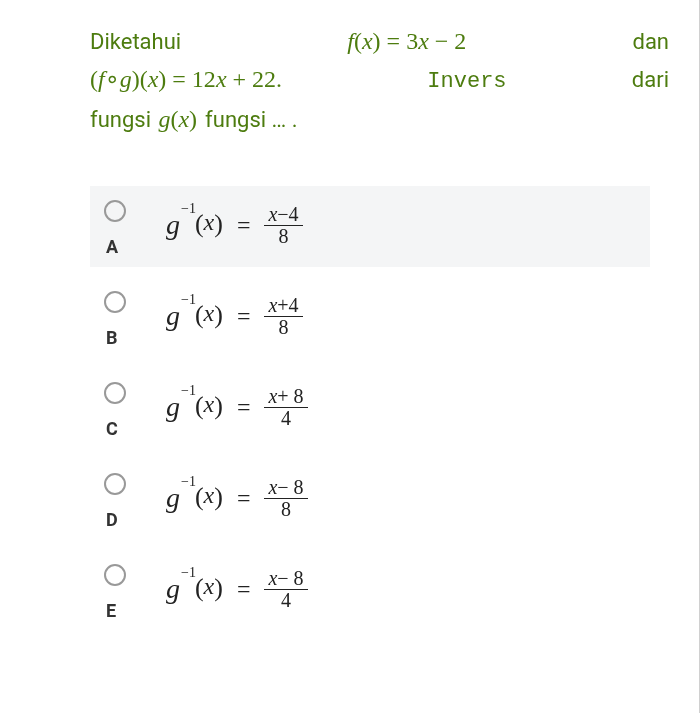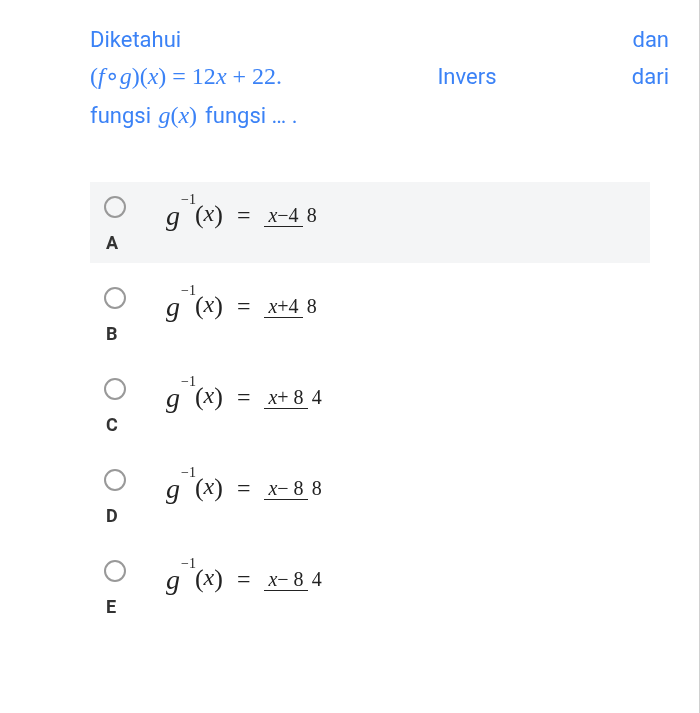--- a/index.html
+++ b/index.html
@@ -9,21 +9,21 @@
     height: 713px;
     background: #ffffff;
     font-family: -apple-system, BlinkMacSystemFont, "Segoe UI", Roboto, Arial, sans-serif;
     color: #333;
     border-right: 1px solid #d0d0d0;
     padding: 22px 30px 0 90px;
   }
   .question {
     font-size: 22px;
     line-height: 1.6;
-    color: #3b82f6;
+    color: #4d7c0f;
     margin-bottom: 48px;
   }
   .question .mi { font-family: 'Times New Roman', serif; font-style: italic; }
   .math-expr { font-family: 'Times New Roman', serif; font-size: 24px; white-space: nowrap; }
   .math-expr .mi { font-style: italic; }
   .options { }
   .option {
     display: flex;
     align-items: flex-start;
     padding: 14px 14px 10px 14px;
@@ -64,48 +64,51 @@
     gap: 6px;
   }
   .formula .lhs { display: inline-flex; align-items: flex-start; }
   .formula .g { font-style: italic; font-size: 28px; }
   .formula .sup { font-size: 14px; position: relative; top: -8px; left: 1px; }
   .formula .paren { font-size: 26px; }
   .formula .x { font-style: italic; }
   .formula .eq { margin: 0 8px; }
   .frac {
     display: inline-flex;
-    flex-direction: row;
+    flex-direction: column;
     align-items: center;
     vertical-align: middle;
     line-height: 1.05;
   }
   .frac .num, .frac .den {
     padding: 0 4px;
     font-size: 20px;
     white-space: nowrap;
   }
   .frac .num { border-bottom: 1.5px solid #222; }
   .frac .x { font-style: italic; }
   .q-line1 { display: flex; justify-content: space-between; align-items: baseline; }
   .q-line2 { display: flex; justify-content: space-between; align-items: baseline; gap: 24px; }
 </style>
 </head>
 <body>
 
 <div class="question">
   <div class="q-line1">
     <span>Diketahui</span>
+    <span class="math-expr">
+      <span class="mi">f</span>(<span class="mi">x</span>) = 3<span class="mi">x</span> − 2
+    </span>
     <span>dan</span>
   </div>
   <div class="q-line2">
     <span class="math-expr">
       (<span class="mi">f</span>∘<span class="mi">g</span>)(<span class="mi">x</span>) = 12<span class="mi">x</span> + 22.
     </span>
-    <span style="margin-left:20px;">Invers</span>
+    <span style="margin-left:20px;font-family:Liberation Mono, monospace;">Invers</span>
     <span>dari</span>
   </div>
   <div>
     <span>fungsi</span>
     <span class="math-expr" style="margin:16px 2px;">
       <span class="mi">g</span>(<span class="mi">x</span>)
     </span><span> fungsi … .</span>
   </div>
 </div>
 

